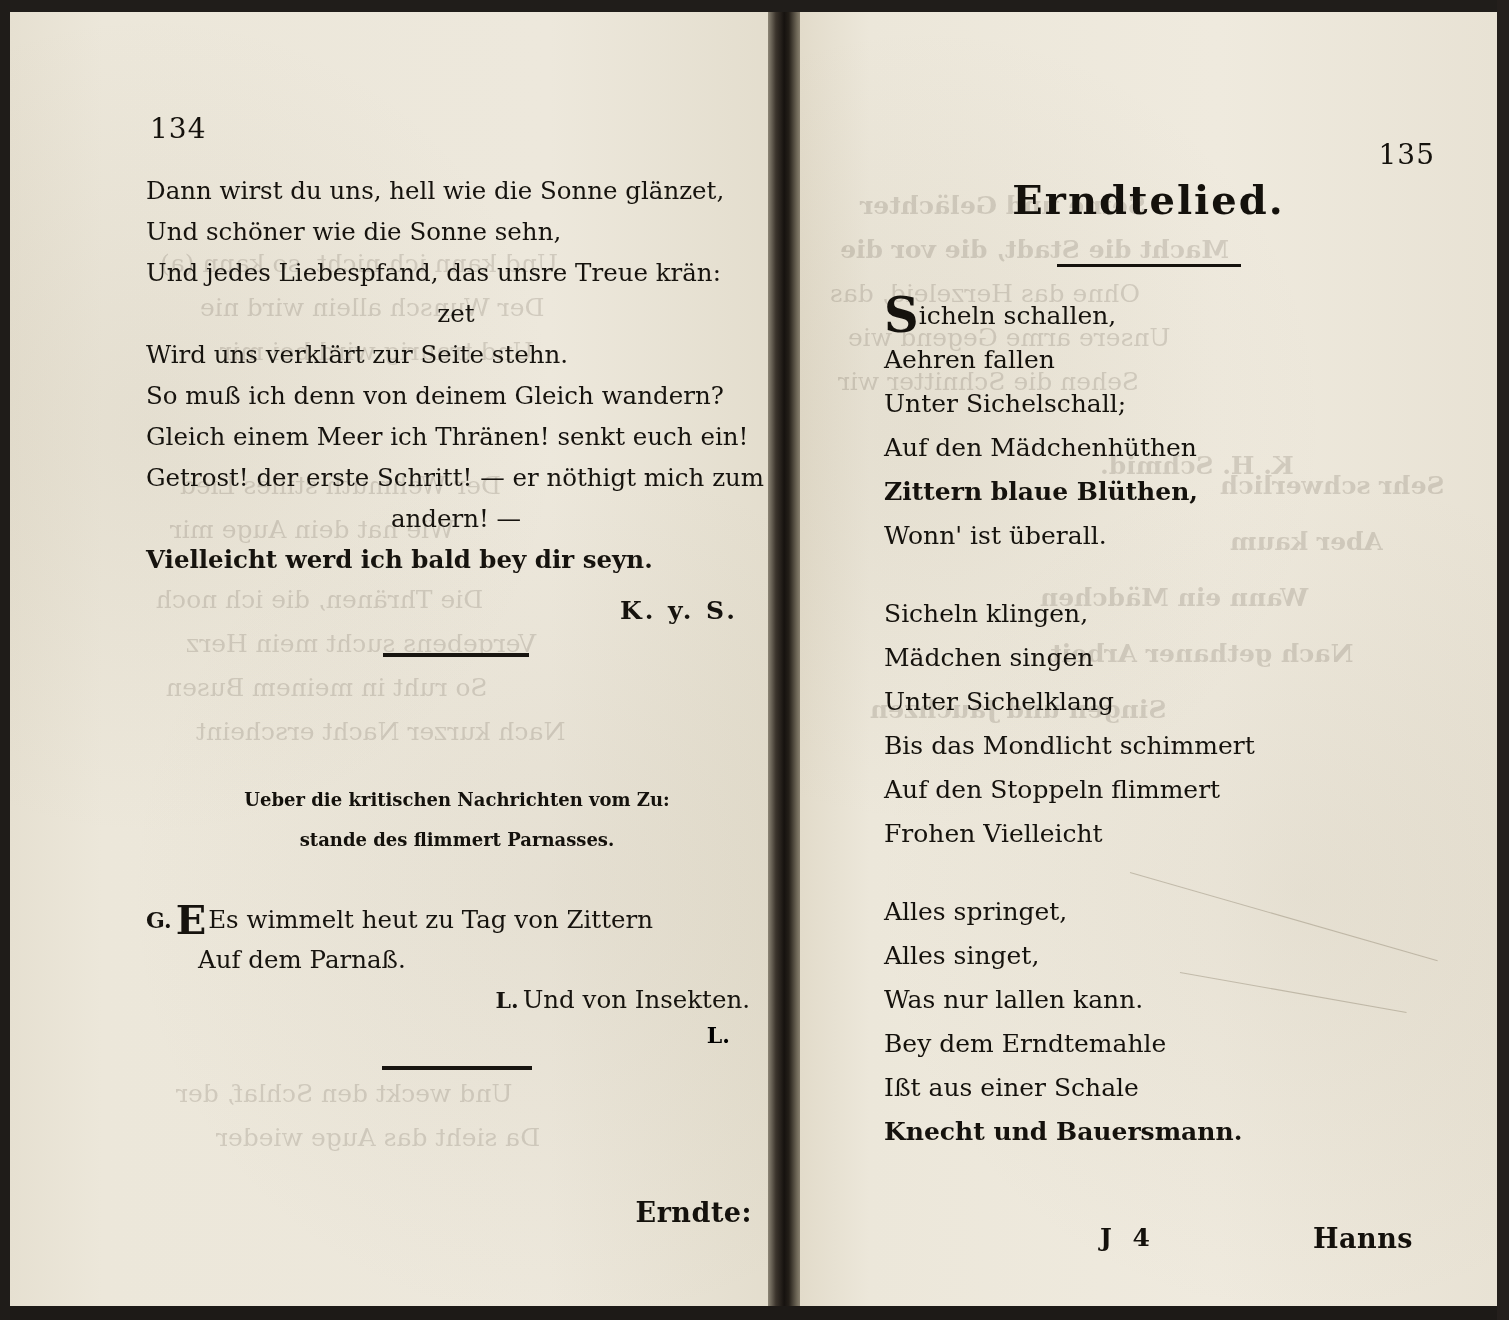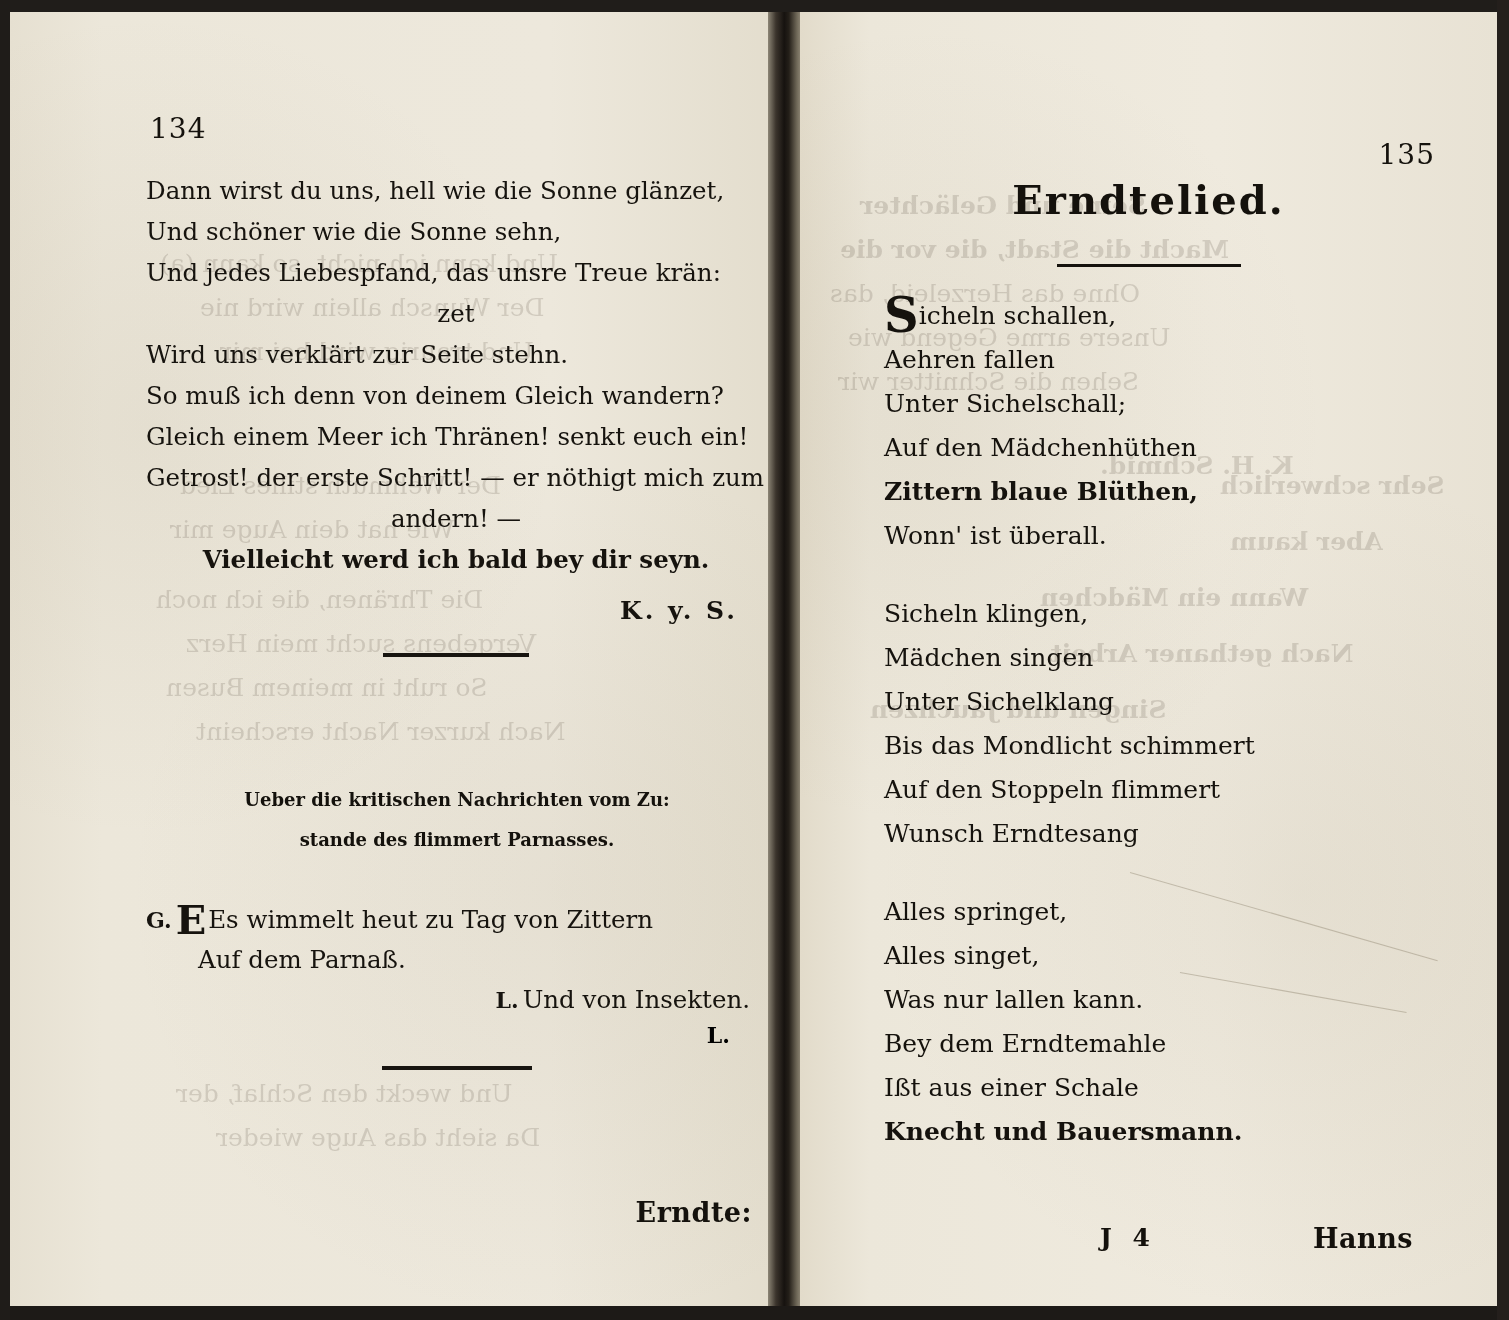--- a/index.html
+++ b/index.html
@@ -107,21 +107,21 @@
     width: 620px;
   }
   .verse-line {
     font-size: 24.5px;
     line-height: 41px;
     color: #16130e;
     white-space: nowrap;
     font-family: "DejaVu Serif", serif;
   }
   .verse-line.indent-center { text-align: center; }
-  .verse-line.bold { font-weight: bold; text-align: center; }
+  .verse-line.bold { font-weight: bold; }
 
   .signature {
     font-size: 25px;
     font-weight: bold;
     text-align: right;
     padding-right: 28px;
     margin-top: 16px;
     letter-spacing: 3px;
     color: #16130e;
   }
@@ -371,21 +371,21 @@
         <div class="poem-line heavy">Zittern blaue Blüthen,</div>
         <div class="poem-line">Wonn' ist überall.</div>
       </div>
 
       <div class="stanza">
         <div class="poem-line">Sicheln klingen,</div>
         <div class="poem-line">Mädchen singen</div>
         <div class="poem-line">Unter Sichelklang</div>
         <div class="poem-line">Bis das Mondlicht schimmert</div>
         <div class="poem-line">Auf den Stoppeln flimmert</div>
-        <div class="poem-line">Wunsch Erndtesang</div>
+        <div class="poem-line">Frohen Vielleicht</div>
       </div>
 
       <div class="stanza">
         <div class="poem-line">Alles springet,</div>
         <div class="poem-line">Alles singet,</div>
         <div class="poem-line">Was nur lallen kann.</div>
         <div class="poem-line">Bey dem Erndtemahle</div>
         <div class="poem-line">Ißt aus einer Schale</div>
         <div class="poem-line heavy">Knecht und Bauersmann.</div>
       </div>

